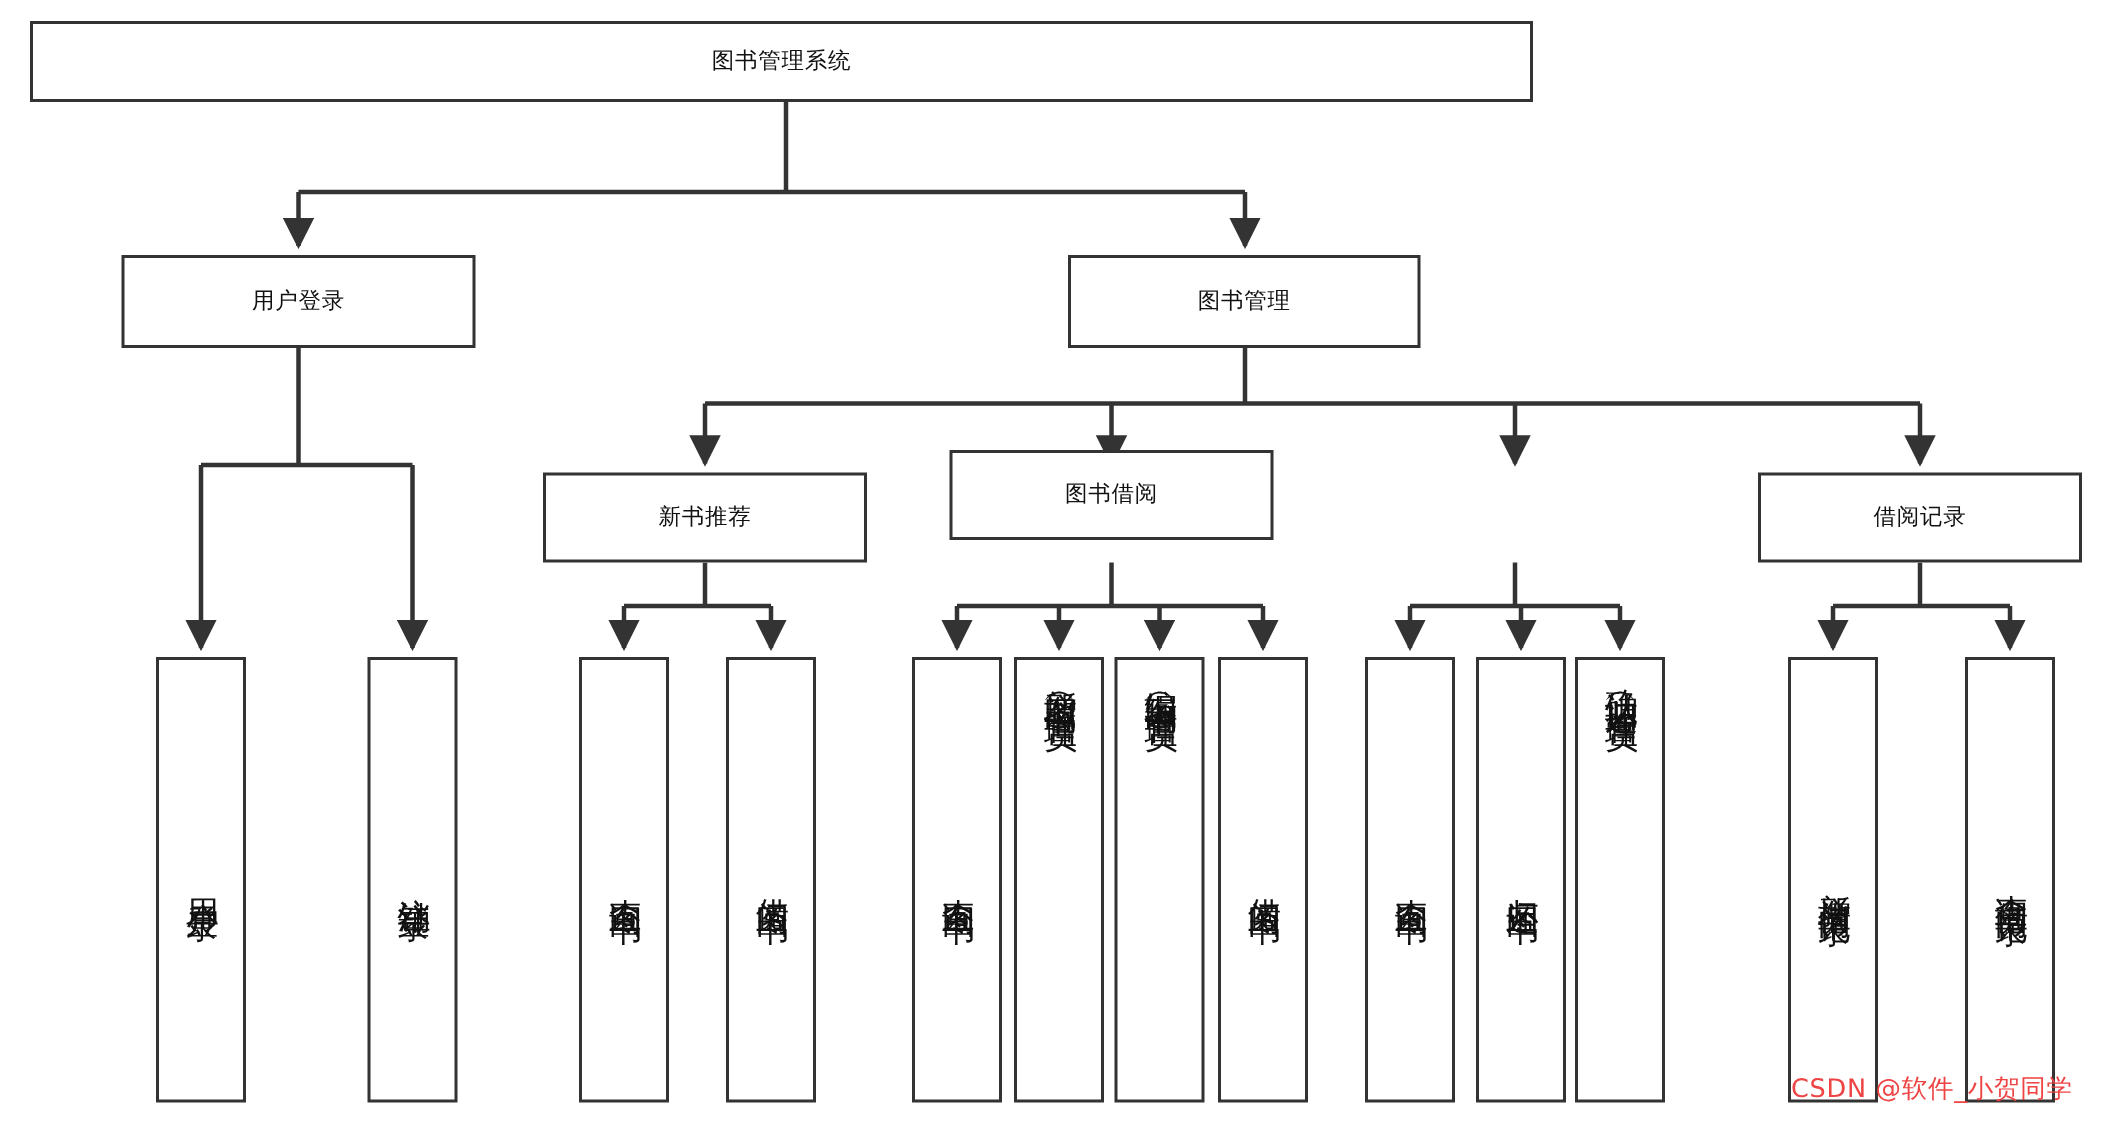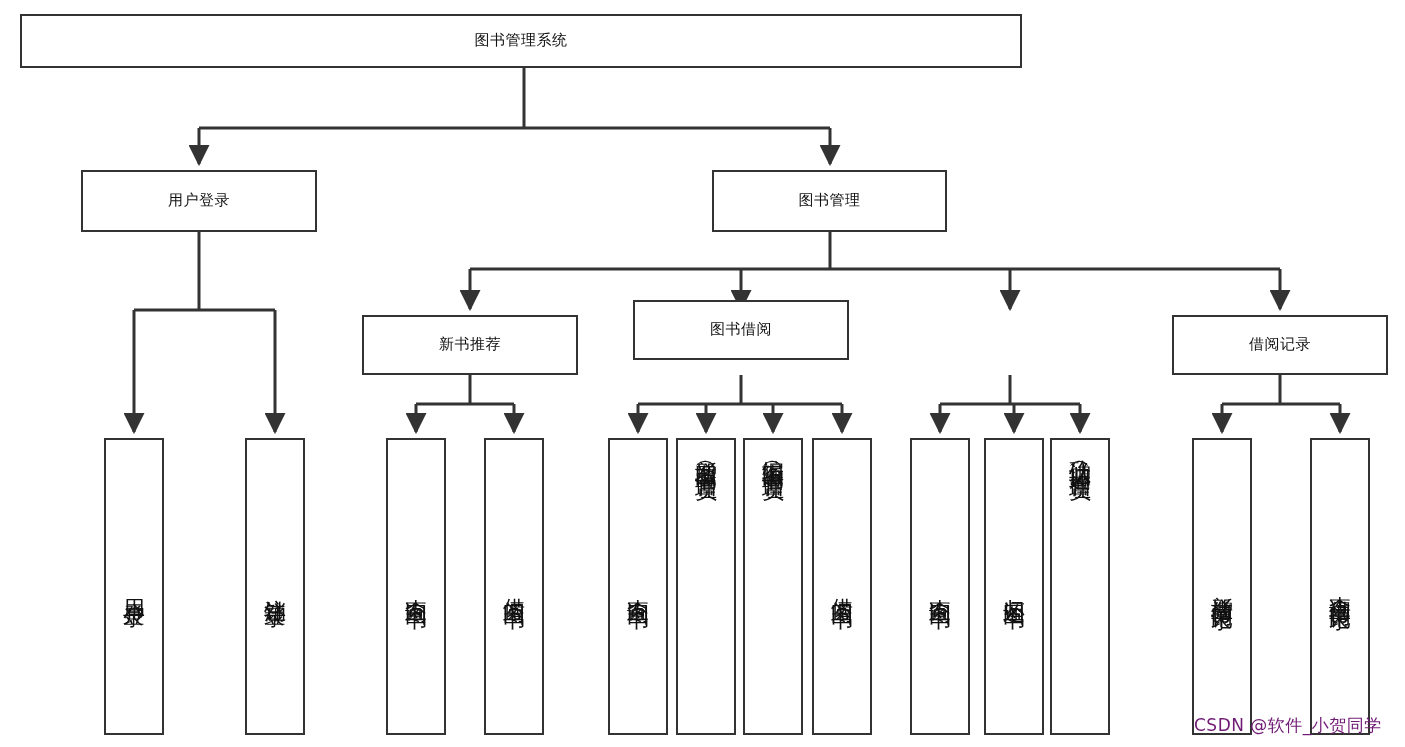--- a/index.html
+++ b/index.html
@@ -60,21 +60,21 @@
     font-size: 22px;
     letter-spacing: 3px;
     line-height: 1;
   }
   .node.vert.centered {
     align-items: center;
     padding-top: 0;
   }
   .watermark {
     position: absolute;
-    color: #701a75;
+    color: #ef4444;
     font-size: 17px;
     white-space: nowrap;
     z-index: 3;
     letter-spacing: 0.5px;
   }
 </style>
 </head>
 <body>
 
 <div id="canvas">

